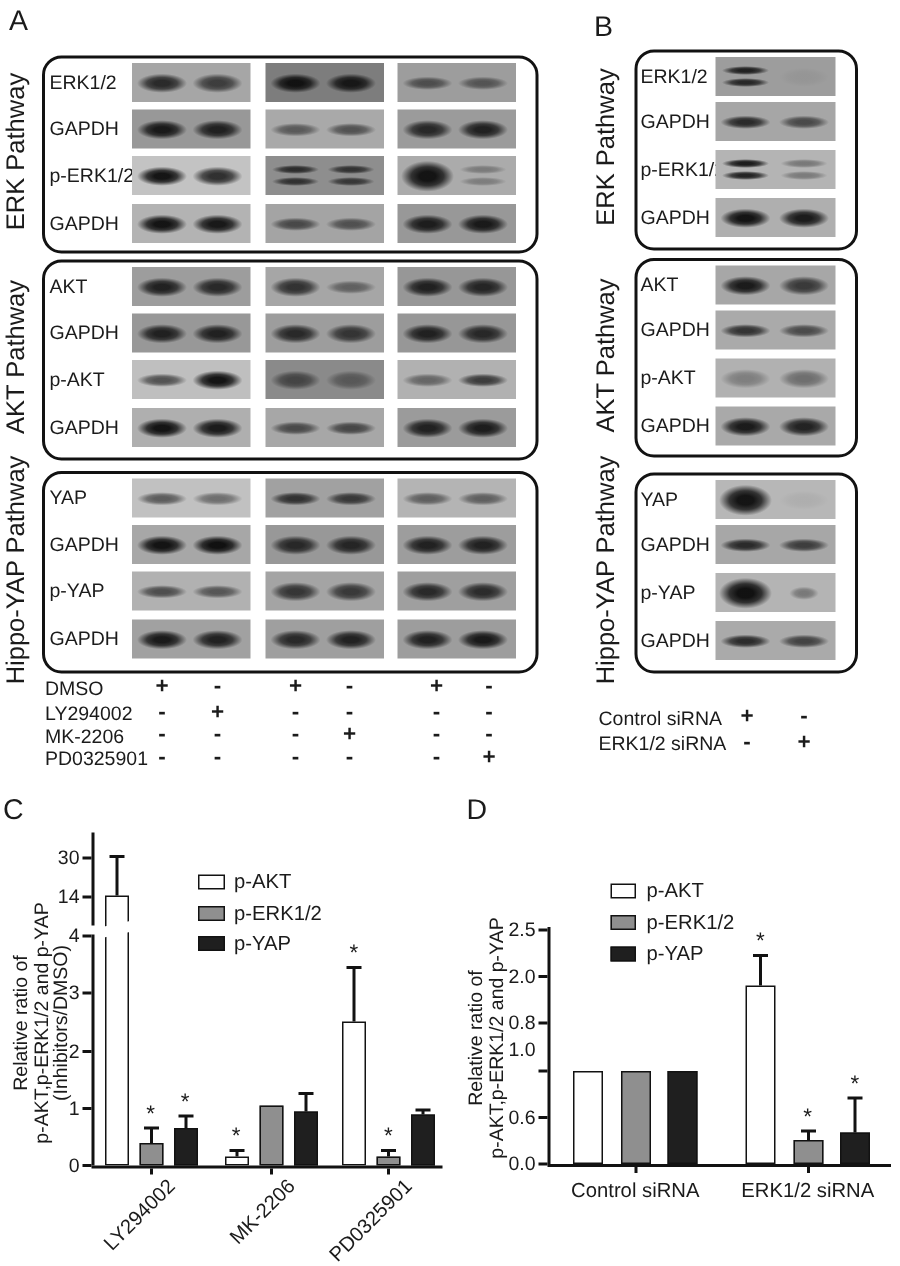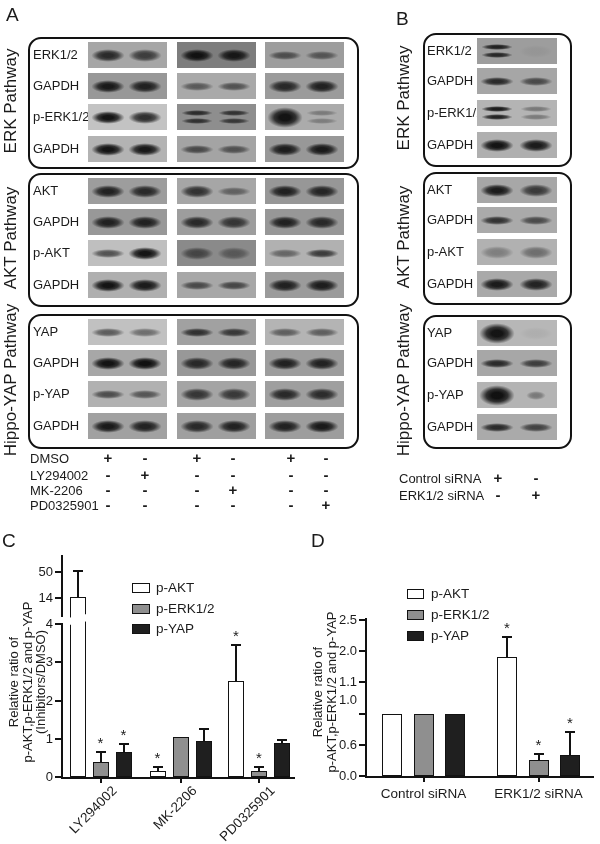--- a/index.html
+++ b/index.html
@@ -319,21 +319,21 @@
       <div class="tick-label" style="left: 21px; top: 200.75px; width: 32px;">1</div>
       <div class="tick" style="left: 55px; top: 169.5px; width: 6px; height: 2px;"></div>
       <div class="tick-label" style="left: 21px; top: 162.5px; width: 32px;">2</div>
       <div class="tick" style="left: 55px; top: 131.25px; width: 6px; height: 2px;"></div>
       <div class="tick-label" style="left: 21px; top: 124.25px; width: 32px;">3</div>
       <div class="tick" style="left: 55px; top: 93px; width: 6px; height: 2px;"></div>
       <div class="tick-label" style="left: 21px; top: 86px; width: 32px;">4</div>
       <div class="tick" style="left: 55px; top: 67px; width: 6px; height: 2px;"></div>
       <div class="tick-label" style="left: 21px; top: 60px; width: 32px;">14</div>
       <div class="tick" style="left: 55px; top: 41px; width: 6px; height: 2px;"></div>
-      <div class="tick-label" style="left: 21px; top: 34px; width: 32px;">50</div>
+      <div class="tick-label" style="left: 21px; top: 34px; width: 32px;">30</div>
       <div class="tick" style="left: 99.5px; top: 249px; width: 2px; height: 4px;"></div>
       <div class="cat-label cat-rot" style="left: 8.5px; top: 253px;">LY294002</div>
       <div class="tick" style="left: 179.5px; top: 249px; width: 2px; height: 4px;"></div>
       <div class="cat-label cat-rot" style="left: 88.5px; top: 253px;">MK-2206</div>
       <div class="tick" style="left: 258px; top: 249px; width: 2px; height: 4px;"></div>
       <div class="cat-label cat-rot" style="left: 167px; top: 253px;">PD0325901</div>
       <div class="bar" style="left: 69.5px; top: 67.1333px; width: 16px; height: 179.867px; background: rgb(255, 255, 255);"></div>
       <div class="err" style="left: 76.5px; top: 41.1333px; width: 2px; height: 26px;"></div>
       <div class="err" style="left: 72.5px; top: 40.1333px; width: 10px; height: 2px;"></div>
       <div class="brk" style="left: 65.5px; top: 86px; width: 24px; height: 7px;"></div>
@@ -380,21 +380,21 @@
     <div class="panel-letter" style="left:1px;top:0px">D</div>
   <div class="axis" style="left: 55px; top: 88px; width: 2px; height: 158px;"></div>
       <div class="axis" style="left: 55px; top: 246px; width: 229px; height: 2px;"></div>
       <div class="tick" style="left: 49px; top: 245px; width: 6px; height: 2px;"></div>
       <div class="tick-label" style="left: 15px; top: 238px; width: 32px;">0.0</div>
       <div class="tick" style="left: 49px; top: 213.8px; width: 6px; height: 2px;"></div>
       <div class="tick-label" style="left: 15px; top: 206.8px; width: 32px;">0.6</div>
       <div class="tick" style="left: 49px; top: 182.6px; width: 6px; height: 2px;"></div>
       <div class="tick-label" style="left: 15px; top: 162px; width: 32px;">1.0</div>
       <div class="tick" style="left: 49px; top: 151.4px; width: 6px; height: 2px;"></div>
-      <div class="tick-label" style="left: 15px; top: 144.4px; width: 32px;">1.1</div>
+      <div class="tick-label" style="left: 15px; top: 144.4px; width: 32px;">0.8</div>
       <div class="tick" style="left: 49px; top: 120.2px; width: 6px; height: 2px;"></div>
       <div class="tick-label" style="left: 15px; top: 113.2px; width: 32px;">2.0</div>
       <div class="tick" style="left: 49px; top: 89px; width: 6px; height: 2px;"></div>
       <div class="tick-label" style="left: 15px; top: 82px; width: 32px;">2.5</div>
       <div class="tick" style="left: 112.5px; top: 248px; width: 2px; height: 4px;"></div>
       <div class="cat-label cat-flat" style="left: 43.5px; top: 256px;">Control siRNA</div>
       <div class="tick" style="left: 227.5px; top: 248px; width: 2px; height: 4px;"></div>
       <div class="cat-label cat-flat" style="left: 158.5px; top: 256px;">ERK1/2 siRNA</div>
       <div class="bar" style="left: 72px; top: 183.6px; width: 20px; height: 62.4px; background: rgb(255, 255, 255);"></div>
       <div class="bar" style="left: 187px; top: 127.44px; width: 20px; height: 118.56px; background: rgb(255, 255, 255);"></div>

